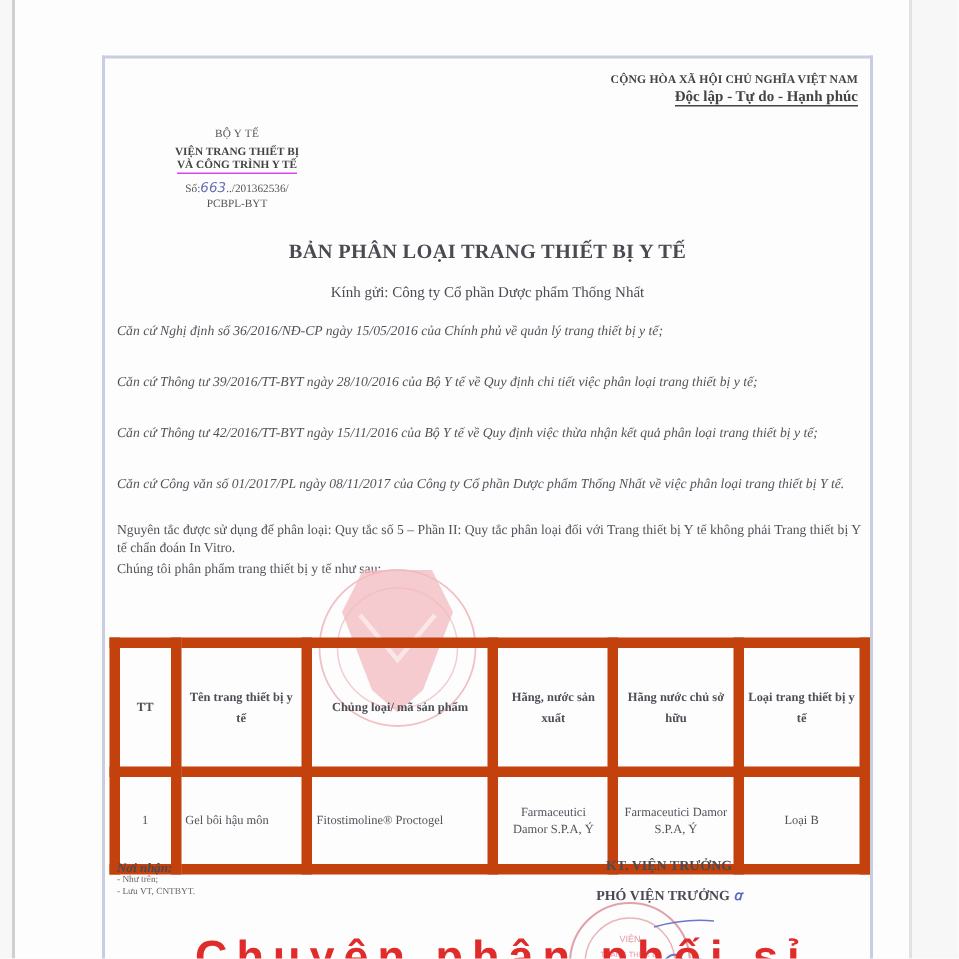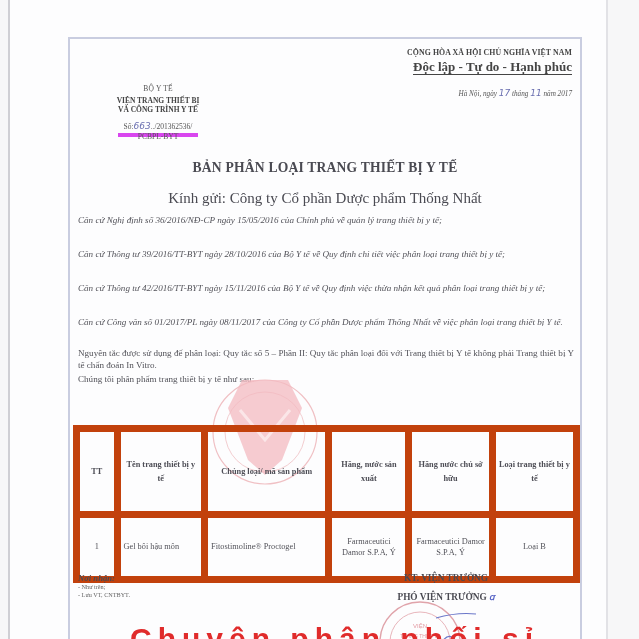--- a/index.html
+++ b/index.html
@@ -19,30 +19,30 @@
     position:absolute; left:68px; top:37px; width:514px; height:610px;
     border:2px solid #c9cde0;
     border-bottom:none;
     box-sizing:border-box;
   }
   .abs { position:absolute; }
   .center { text-align:center; }
   .hdr-left { left:88px; top:48px; width:140px; text-align:center;margin-top:36px; }
   .ministry { font-size:7.5px; letter-spacing:0.2px; color:#555; }
   .institute { font-size:7.5px; font-weight:bold; line-height:9px; margin-top:3px; color:#444; }
-  .institute .line2 { border-bottom:4px solid #d946ef; padding-bottom:19px;text-align:center; }
+  .institute .line2 { border-bottom:1px solid #d946ef; padding-bottom:1px;text-align:center; }
   .docno { font-size:7.5px; margin-top:7px; color:#555; line-height:10px; }
   .hand { font-family:"DejaVu Sans", sans-serif; font-style:italic; color:#6a6fb0; font-size:9px; }
   .hdr-right { left:282px; top:48px; width:290px; text-align:right; }
   .republic { font-size:7.8px; font-weight:bold; color:#444; letter-spacing:0.1px; }
-  .motto { font-size:13px; font-weight:bold; color:#444; margin-top:2px; }
+  .motto { font-size:10px; font-weight:bold; color:#444; margin-top:2px; }
   .motto span { border-bottom:1px solid #444; }
   .date { font-size:7.2px; font-style:italic; color:#555; margin-top:13px; }
   .title { left:68px; top:160px; width:514px; font-size:13.6px; font-weight:bold; color:#4a4a52; letter-spacing:0.2px; }
-  .greet { left:68px; top:190px; width:514px; font-size:15px; color:#4a4a52; }
+  .greet { left:68px; top:190px; width:514px; font-size:10px; color:#4a4a52; }
   .para { left:78px; width:496px; font-size:9.1px; line-height:12.2px; color:#525259; }
   .para.it { font-style:italic; text-align:justify; }
   .para.norm { text-align:justify; }
   .stamp-bg {
     position:absolute; left:210px; top:360px; width:110px; height:140px;
     pointer-events:none;
   }
   table.cls {
     position:absolute; left:73px; top:425px; width:507px; border-collapse:collapse;
     font-size:8.3px; color:#525259;
@@ -80,27 +80,20 @@
   </div>
   <div class="docno">
     <span>Số:</span><span class="hand">663</span><span>..</span><span>/201362536/</span><br>
     <span>PCBPL-BYT</span>
   </div>
 </div>
 
 <div class="abs hdr-right">
   <div class="republic">CỘNG HÒA XÃ HỘI CHỦ NGHĨA VIỆT NAM</div>
   <div class="motto"><span>Độc lập - Tự do - Hạnh phúc</span></div>
-  <div class="date">
-    <span>Hà Nội, ngày</span>
-    <span class="hand">17</span>
-    <span>tháng</span>
-    <span class="hand">11</span>
-    <span>năm 2017</span>
-  </div>
 </div>
 
 <div class="abs title center">BẢN PHÂN LOẠI TRANG THIẾT BỊ Y TẾ</div>
 <div class="abs greet center">Kính gửi: Công ty Cổ phần Dược phẩm Thống Nhất</div>
 
 <div class="abs para it" style="top:214px;">Căn cứ Nghị định số 36/2016/NĐ-CP ngày 15/05/2016 của Chính phủ về quản lý trang thiết bị y tế;</div>
 <div class="abs para it" style="top:248px;">Căn cứ Thông tư 39/2016/TT-BYT ngày 28/10/2016 của Bộ Y tế về Quy định chi tiết việc phân loại trang thiết bị y tế;</div>
 <div class="abs para it" style="top:282px;">Căn cứ Thông tư 42/2016/TT-BYT ngày 15/11/2016 của Bộ Y tế về Quy định việc thừa nhận kết quả phân loại trang thiết bị y tế;</div>
 <div class="abs para it" style="top:316px;">Căn cứ Công văn số 01/2017/PL ngày 08/11/2017 của Công ty Cổ phần Dược phẩm Thống Nhất về việc phân loại trang thiết bị Y tế.</div>
 <div class="abs para norm" style="top:347px;">Nguyên tắc được sử dụng để phân loại: Quy tắc số 5 – Phần II: Quy tắc phân loại đối với Trang thiết bị Y tế không phải Trang thiết bị Y tế chẩn đoán In Vitro.</div>

